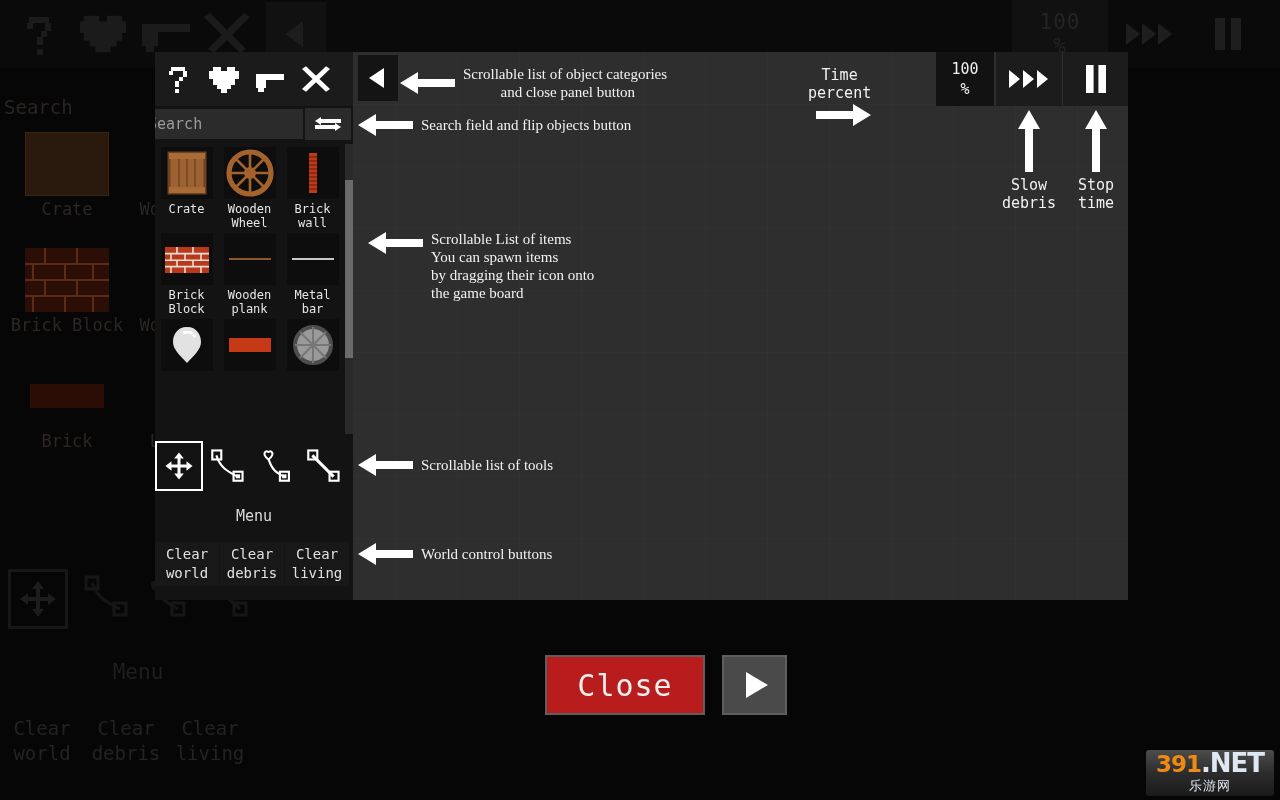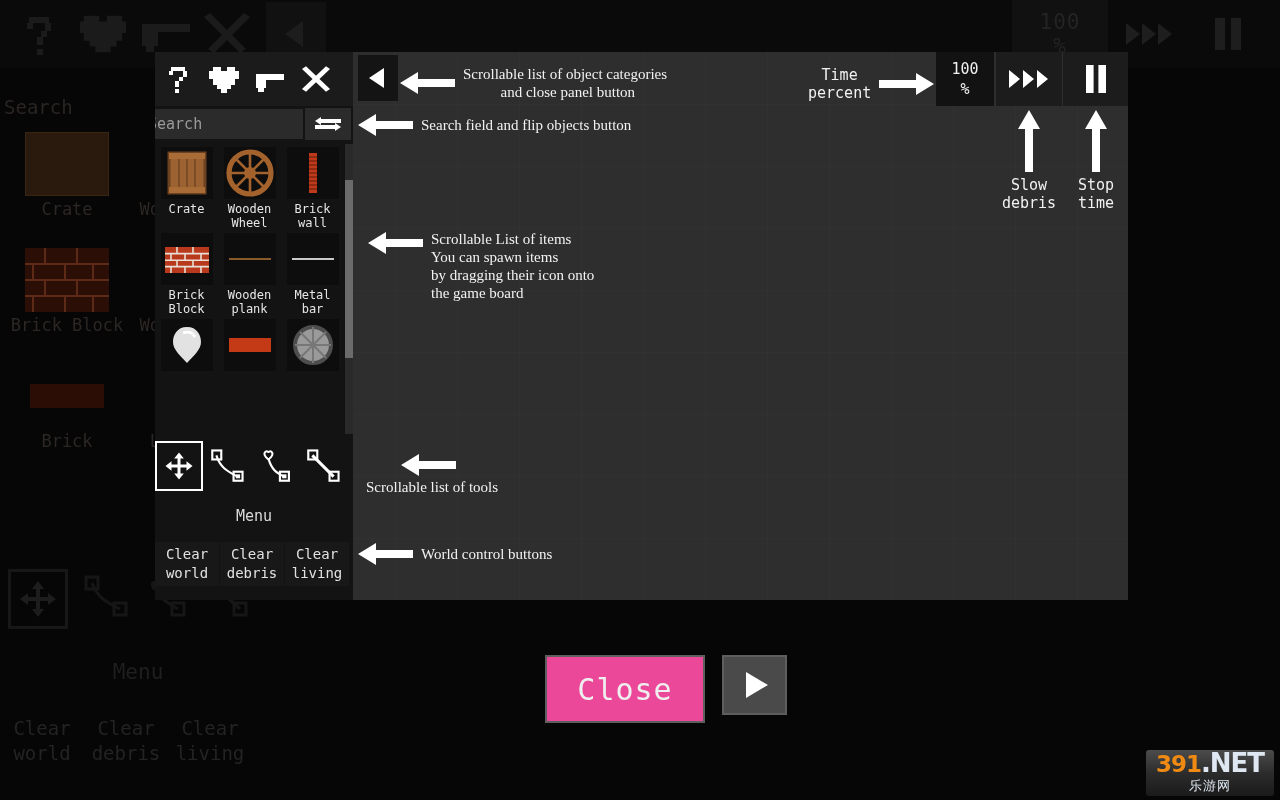--- a/index.html
+++ b/index.html
@@ -81,21 +81,21 @@
            display:flex;align-items:center;justify-content:center;}
   .ov-100{position:absolute;left:781px;top:0px;width:58px;height:54px;background:#121212;color:#efefef;
           display:flex;flex-direction:column;align-items:center;justify-content:center;gap:2px;
           font-family:"DejaVu Sans Mono",monospace;font-size:15px;}
   .ov-ff{position:absolute;left:841px;top:0px;width:66px;height:54px;background:#1c1c1c;
          display:flex;align-items:center;justify-content:center;}
   .ov-pause{position:absolute;left:908px;top:0px;width:65px;height:54px;background:#1c1c1c;
             display:flex;align-items:center;justify-content:center;}
 
   
-  .close-btn{position:absolute;left:545px;top:655px;width:160px;height:68px;background:#ec4899;border:2px solid #5e5e5e;
+  .close-btn{position:absolute;left:545px;top:655px;width:160px;height:60px;background:#b91c1c;border:2px solid #5e5e5e;
              box-sizing:border-box;display:flex;align-items:center;justify-content:center;color:#efefef;
              font-family:"DejaVu Sans Mono",monospace;font-size:30px;letter-spacing:1px;}
   .play-btn{position:absolute;left:722px;top:655px;width:65px;height:60px;background:#4a4a4a;border:2px solid #5e5e5e;
             box-sizing:border-box;display:flex;align-items:center;justify-content:center;}
 
   
   .wm{position:absolute;left:1146px;top:750px;width:128px;height:46px;border-radius:3px;
       background:linear-gradient(180deg,#4c4c4c 0%,#2c2c2c 50%,#1a1a1a 100%);
       display:flex;flex-direction:column;align-items:center;justify-content:center;overflow:hidden;}
   .wm-top{font-family:"DejaVu Sans",sans-serif;font-weight:bold;font-size:23px;line-height:23px;letter-spacing:-1px;}
@@ -562,35 +562,35 @@
     <div class="ann" style="left:213px;top:178px;align-items:flex-start;">
       <svg width="55" height="26" viewBox="0 0 55 26" style="margin-top:0px;">
           <path fill="#fff" d="M0 13L18 2v7h37v8H18v7z"></path>
         </svg>
       <span class="ann-txt">Scrollable List of items
 You can spawn items
 by dragging their icon onto
 the game board</span>
     </div>
 
-    <div class="ann" style="left:203px;top:400px;flex-direction:column;">
+    <div class="ann" style="left:203px;top:400px;">
       <svg width="55" height="26" viewBox="0 0 55 26">
           <path fill="#fff" d="M0 13L18 2v7h37v8H18v7z"></path>
         </svg>
       <span class="ann-txt">Scrollable list of tools</span>
     </div>
 
     <div class="ann" style="left:203px;top:489px;">
       <svg width="55" height="26" viewBox="0 0 55 26">
           <path fill="#fff" d="M0 13L18 2v7h37v8H18v7z"></path>
         </svg>
       <span class="ann-txt">World control buttons</span>
     </div>
 
-    <div class="ann" style="left:653px;top:14px;">
+    <div class="ann" style="left:653px;top:14px;flex-direction:column;">
       <span style="text-align:center;margin-right:8px;">Time
 percent</span>
       <svg width="55" height="26" viewBox="0 0 55 26">
           <path fill="#fff" d="M55 13L37 2v7H0v8h37v7z"></path>
         </svg>
     </div>
 
     <div class="ann-up" style="left:845px;top:58px;width:58px;">
       <svg width="26" height="62" viewBox="0 0 26 62">
           <path fill="#fff" d="M13 0L24 19h-7v43H9V19H2z"></path>

